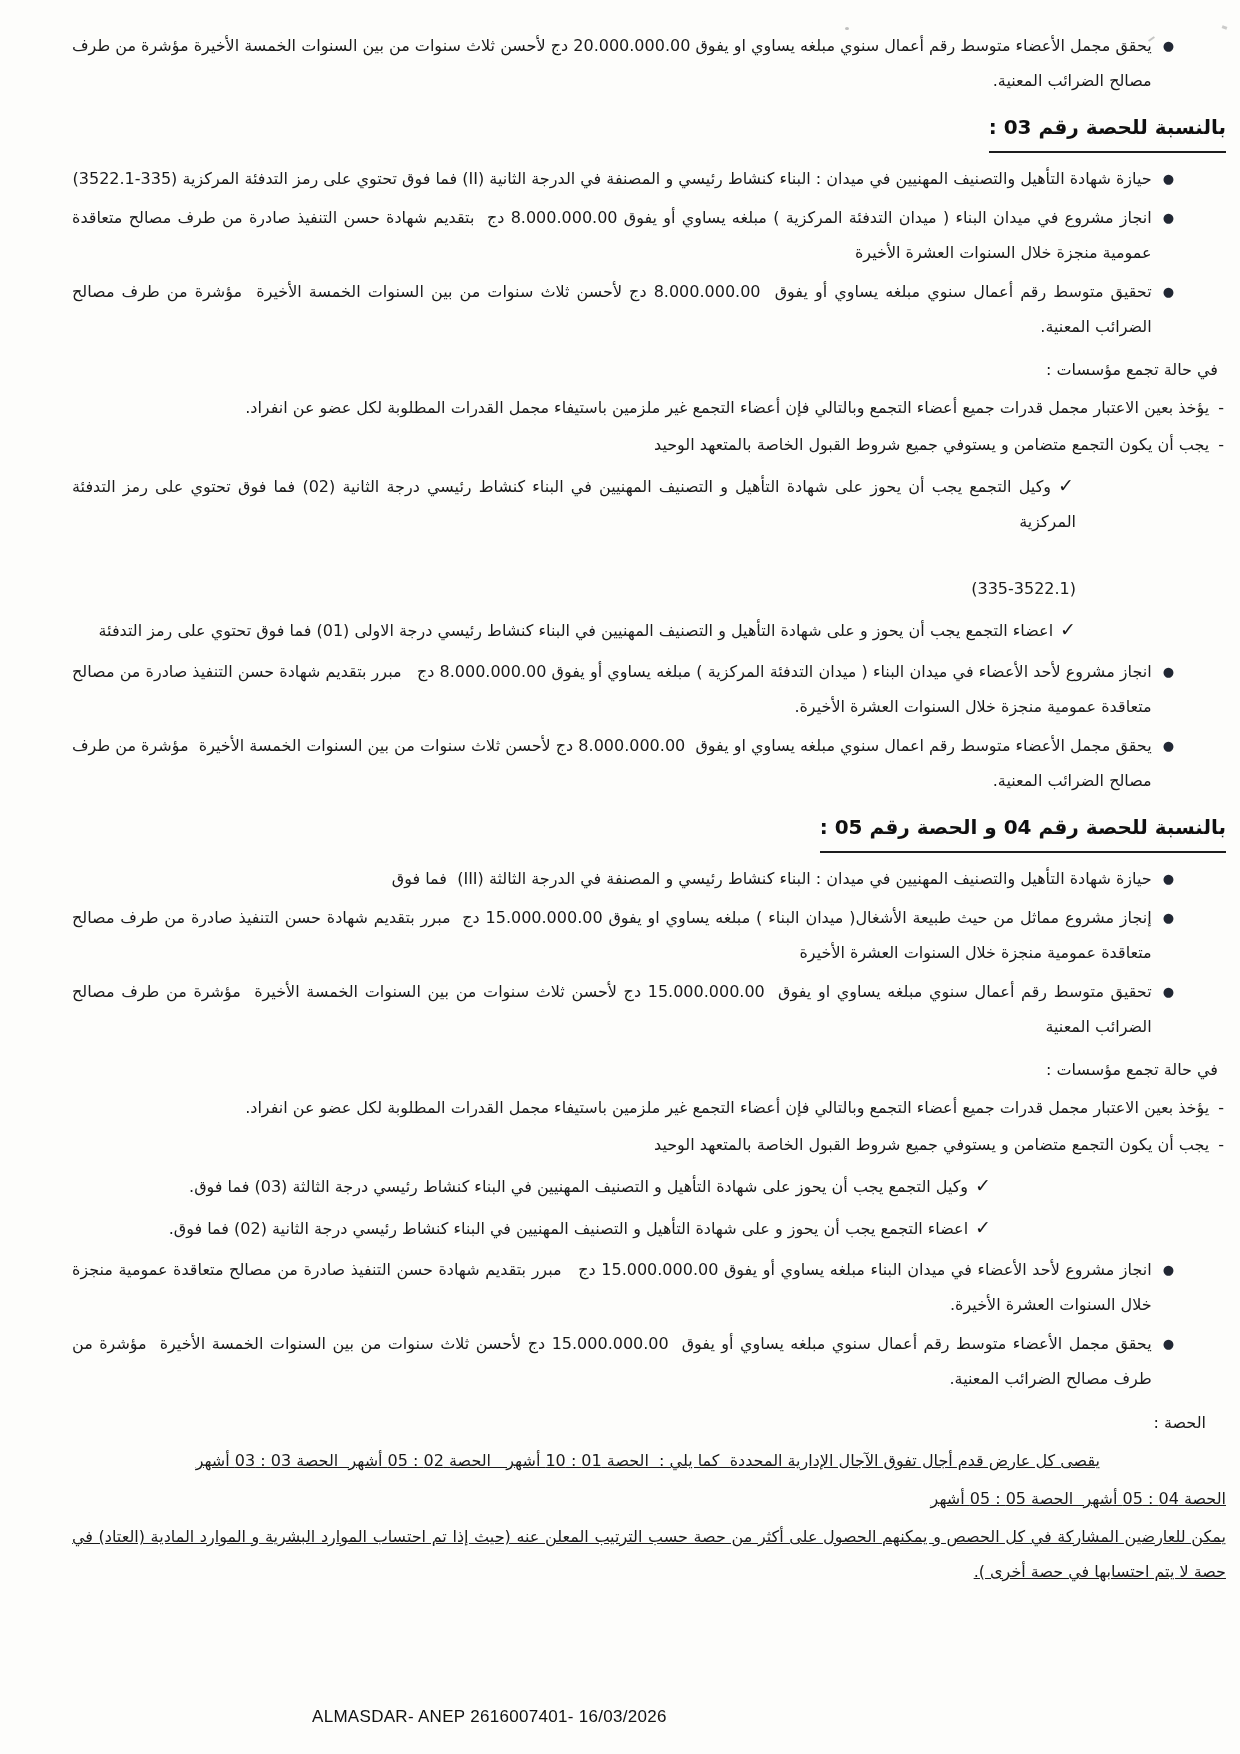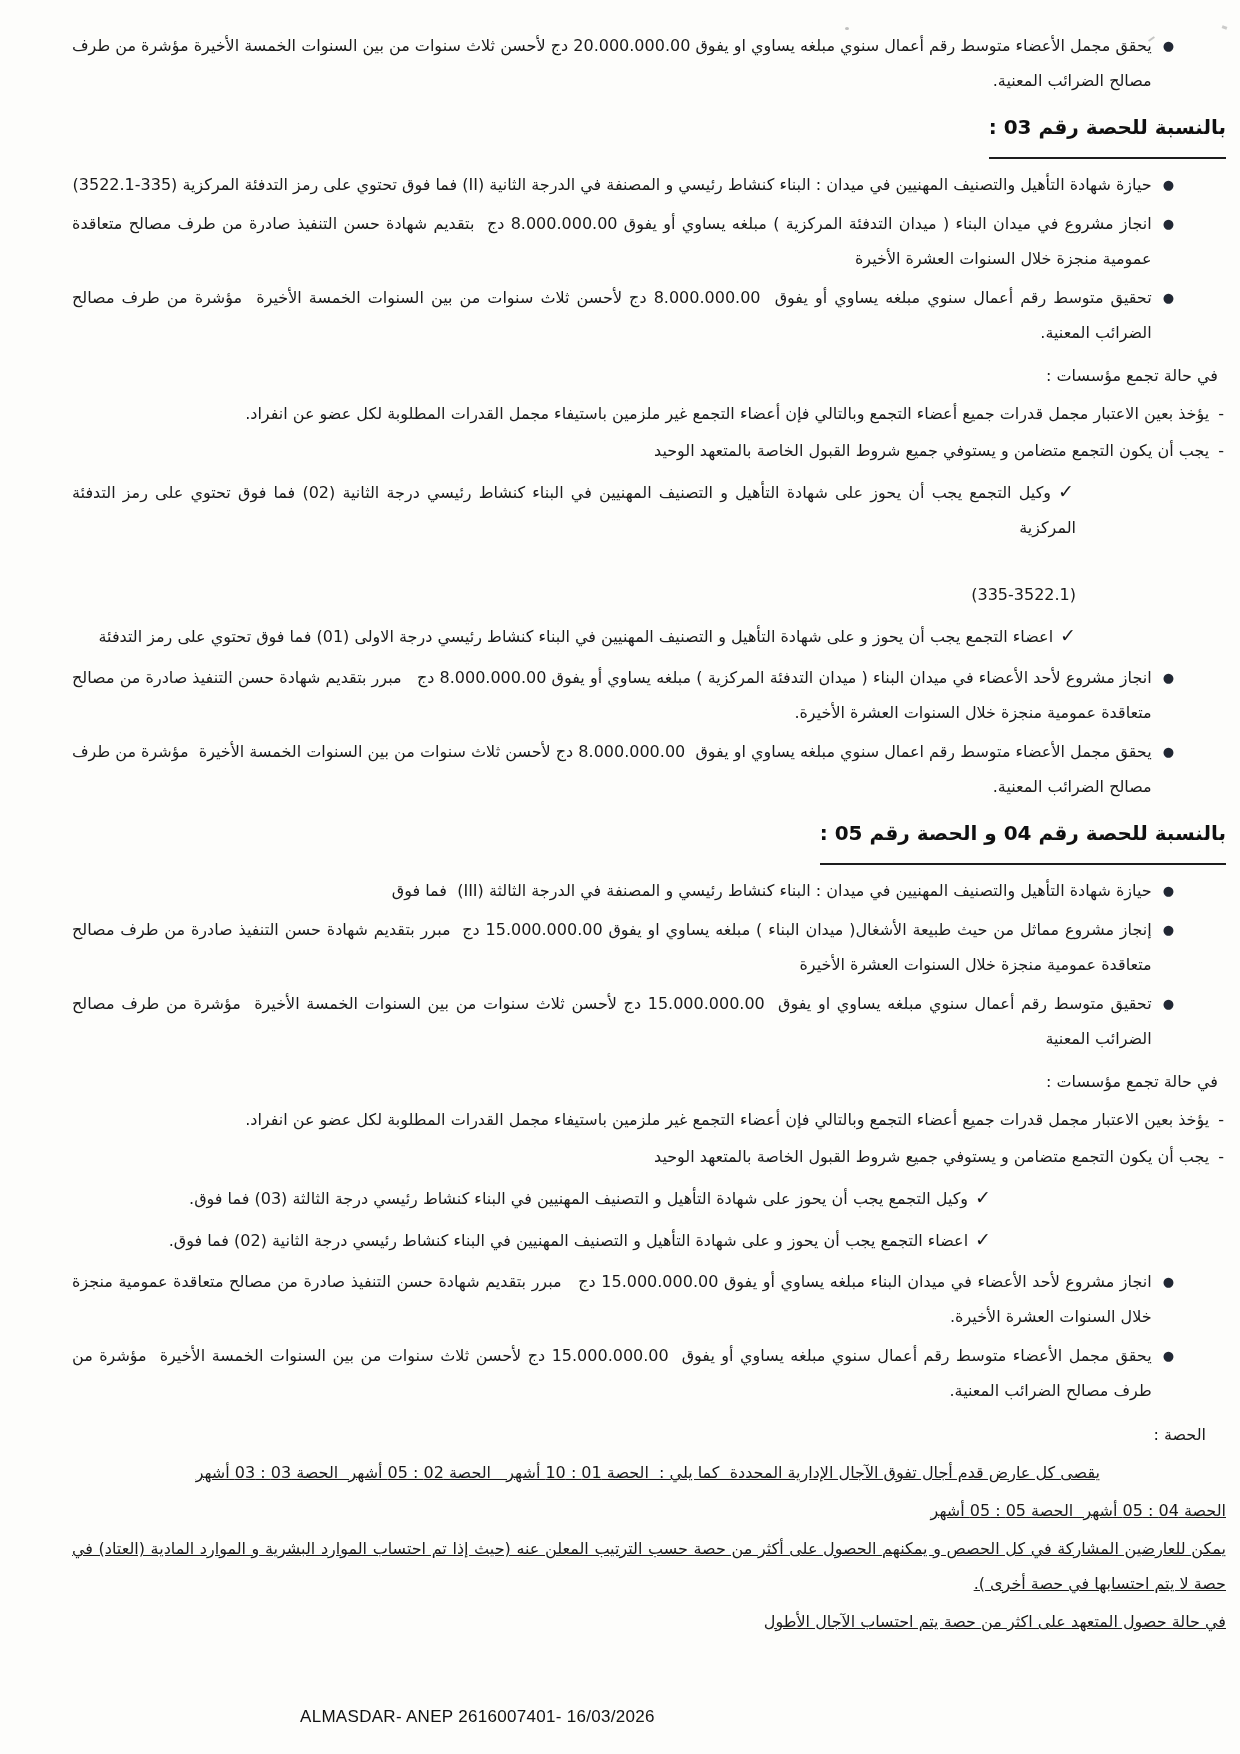--- a/index.html
+++ b/index.html
@@ -21,40 +21,40 @@
   p { margin:0; }
   .sec-title {
     margin:12px 0 8px;
     font-size:20px;
     font-weight:bold;
     color:#101010;
   }
   .sec-title .u {
     display:inline-block;
     border-bottom:2px solid #1c1c1c;
-    padding-bottom:12px;
+    padding-bottom:6px;
   }
   .b-item { display:flex; gap:11px; margin:4px 52px 4px 0; align-items:flex-start; }
   .b-item .dot { font-size:13px; line-height:35px; color:#212733; flex:0 0 auto; }
   .b-item .txt { flex:1; text-align:justify; }
   .dash-item { display:flex; gap:9px; margin:2px 2px 2px 0; align-items:flex-start; }
   .dash-item .dash { flex:0 0 auto; }
   .dash-item .txt { flex:1; text-align:justify; }
   .group-title { margin:8px 8px 3px; }
   .check-item { margin:6px 150px 6px 0; text-align:justify; }
   .check-item.deep { margin-right:235px; }
   .check-mark { font-size:19px; margin-left:7px; }
   .tail { display:block; text-align:right;margin-top:32px; }
   .note-title { margin:9px 20px 2px 0; }
   .note-line { margin:3px 0;text-decoration:underline; }
   .note-line.indent1 { text-indent:126px; }
   .note-line.just { text-align:justify; }
   .footer {
     position:absolute;
-    left:300px; top:1707px;
+    left:312px; top:1707px;
     direction:ltr;
     font-family:"Liberation Sans", sans-serif;
     font-size:17px;
     letter-spacing:0.3px;
     color:#111;
     white-space:nowrap;
   }
   .speck { position:absolute; background:#8d8d8d; border-radius:50%; }
   .speck.s1 { left:845px; top:27px;  width:4px; height:3px; opacity:.55; }
   .speck.s2 { left:1148px; top:38px; width:7px; height:2px; border-radius:0; transform:rotate(-35deg); opacity:.5; }
@@ -156,18 +156,17 @@
     </div>
     <div class="b-item">
       <span class="dot">●</span>
       <p class="txt">يحقق مجمل الأعضاء متوسط رقم أعمال سنوي مبلغه يساوي أو يفوق &nbsp;15.000.000.00 دج لأحسن ثلاث سنوات من بين السنوات الخمسة الأخيرة &nbsp;مؤشرة من طرف مصالح الضرائب المعنية.</p>
     </div>
 
     <p class="note-title">الحصة :</p>
     <p class="note-line indent1">يقصى كل عارض قدم أجال تفوق الآجال الإدارية المحددة &nbsp;كما يلي : &nbsp;الحصة 01 : 10 أشهر &nbsp; الحصة 02 : 05 أشهر &nbsp;الحصة 03 : 03 أشهر</p>
     <p class="note-line">الحصة 04 : 05 أشهر &nbsp;الحصة 05 : 05 أشهر</p>
     <p class="note-line just">يمكن للعارضين المشاركة في كل الحصص و يمكنهم الحصول على أكثر من حصة حسب الترتيب المعلن عنه (حيث إذا تم احتساب الموارد البشرية و الموارد المادية (العتاد) في حصة لا يتم احتسابها في حصة أخرى ).</p>
-    <p class="note-line">في حالة حصول المتعهد على اكثر من حصة يتم احتساب الآجال الأطول</p>
 
   </div>
 
   <div class="footer">ALMASDAR- ANEP 2616007401- 16/03/2026</div>
 </div>
 
 </body></html>

